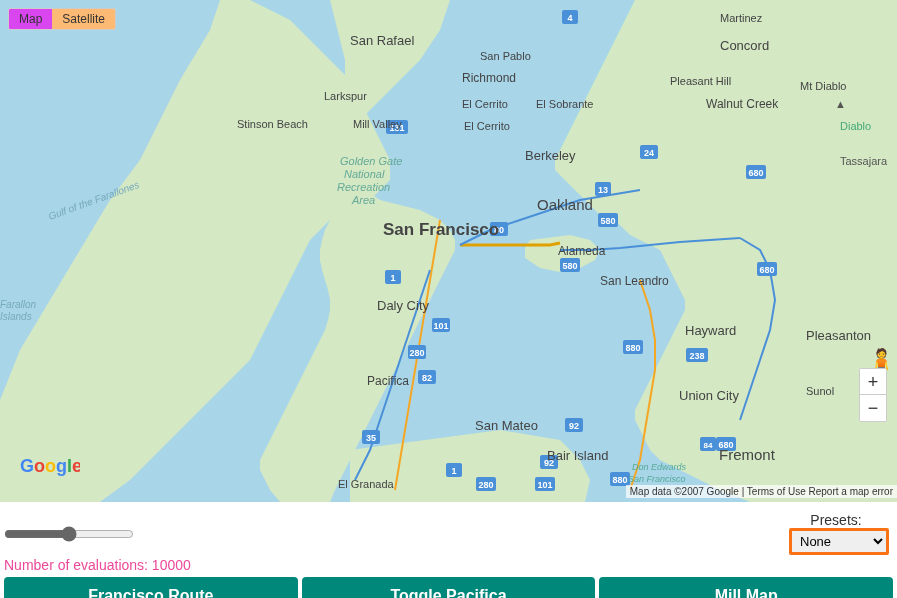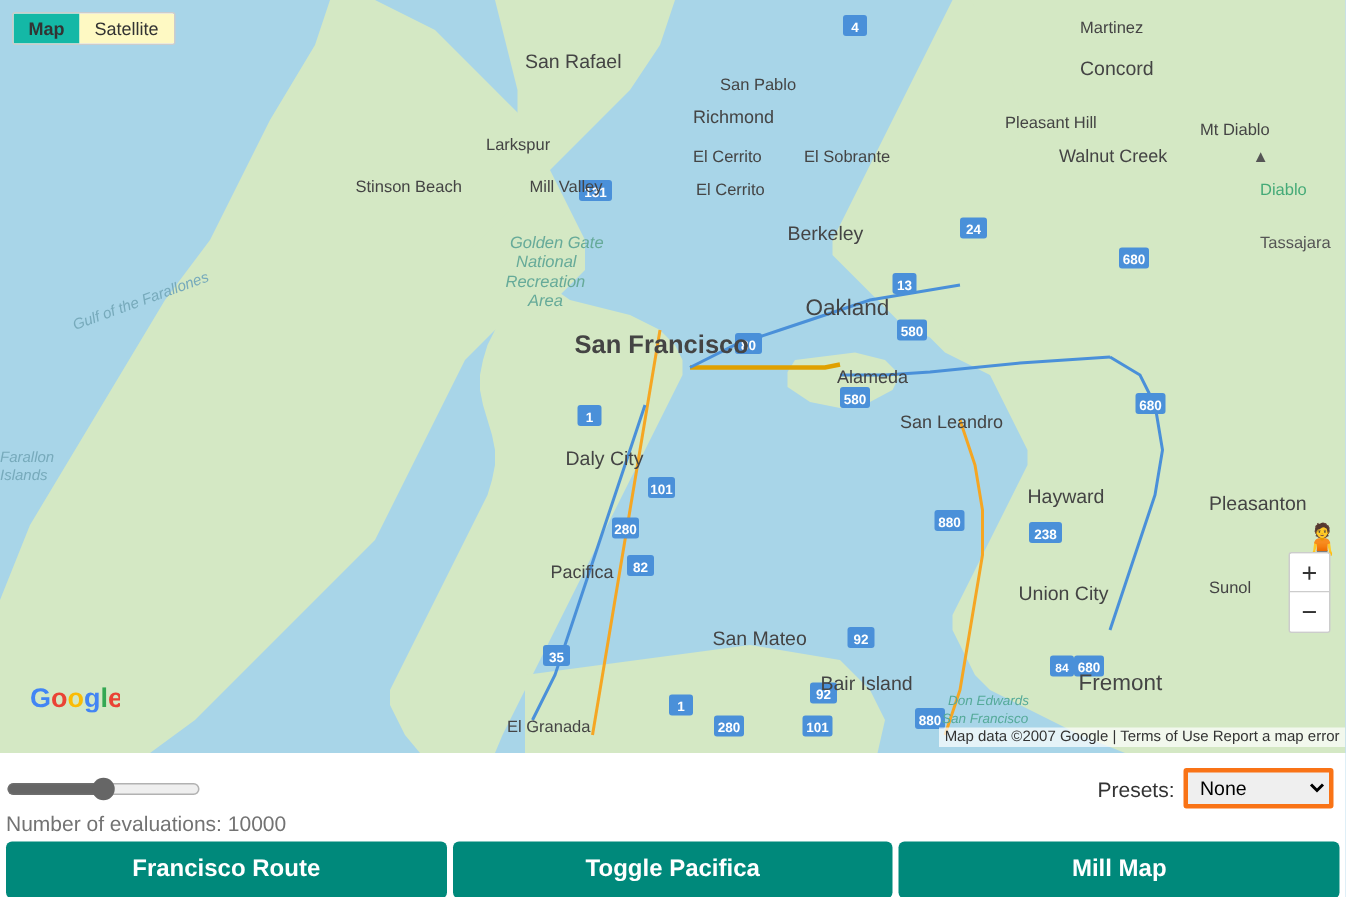--- a/index.html
+++ b/index.html
@@ -29,26 +29,26 @@
       border-radius: 2px;
       overflow: hidden;
       background: #fff;
       z-index: 10;
     }
     .map-type-btn {
       padding: 3px 10px;
       font-size: 12px;
       cursor: pointer;
       border: none;
-      background: #fef9c3;
+      background: #fdba74;
       color: #333;
     }
     .map-type-btn.active {
-      background: #14b8a6;
-      font-weight: bold;
+      background: #d946ef;
+      font-weight: normal;
     }
 
     
     .zoom-controls {
       position: absolute;
       right: 10px;
       bottom: 80px;
       display: flex;
       flex-direction: column;
       border: 1px solid #ccc;
@@ -134,21 +134,21 @@
       font-size: 13px;
       border: 3px solid #f97316;
       border-radius: 2px;
       cursor: pointer;
       min-width: 100px;
     }
 
     .evaluations-row {
       padding: 0 4px 4px 4px;
       font-size: 14px;
-      color: #737373;
+      color: #ec4899;
     }
 
     .buttons-row {
       display: flex;
       padding: 0 4px;
       gap: 4px;
     }
     .action-btn {
       flex: 1;
       padding: 10px 8px;
@@ -348,21 +348,21 @@
     <span>Map data ©2007 Google | Terms of Use   Report a map error</span>
   </div>
 </div>
 
 <div class="bottom-controls">
 
   <div style="display:flex; align-items:center; justify-content:space-between; padding: 4px 8px 2px 4px;">
     <div style="display:flex;align-items:center;">
       <input type="range" class="slider-control" min="0" max="100" value="50" style="">
     </div>
-    <div class="presets-row" style="padding:0;">
+    <div class="presets-row" style="padding:0;flex-direction:column;">
       <span class="presets-label">Presets:</span>
       <select class="presets-select">
         <option>None</option>
       </select>
     </div>
   </div>
   <div class="evaluations-row">Number of evaluations: 10000</div>
   <div class="buttons-row">
     <button class="action-btn">Francisco Route</button>
     <button class="action-btn">Toggle Pacifica</button>

